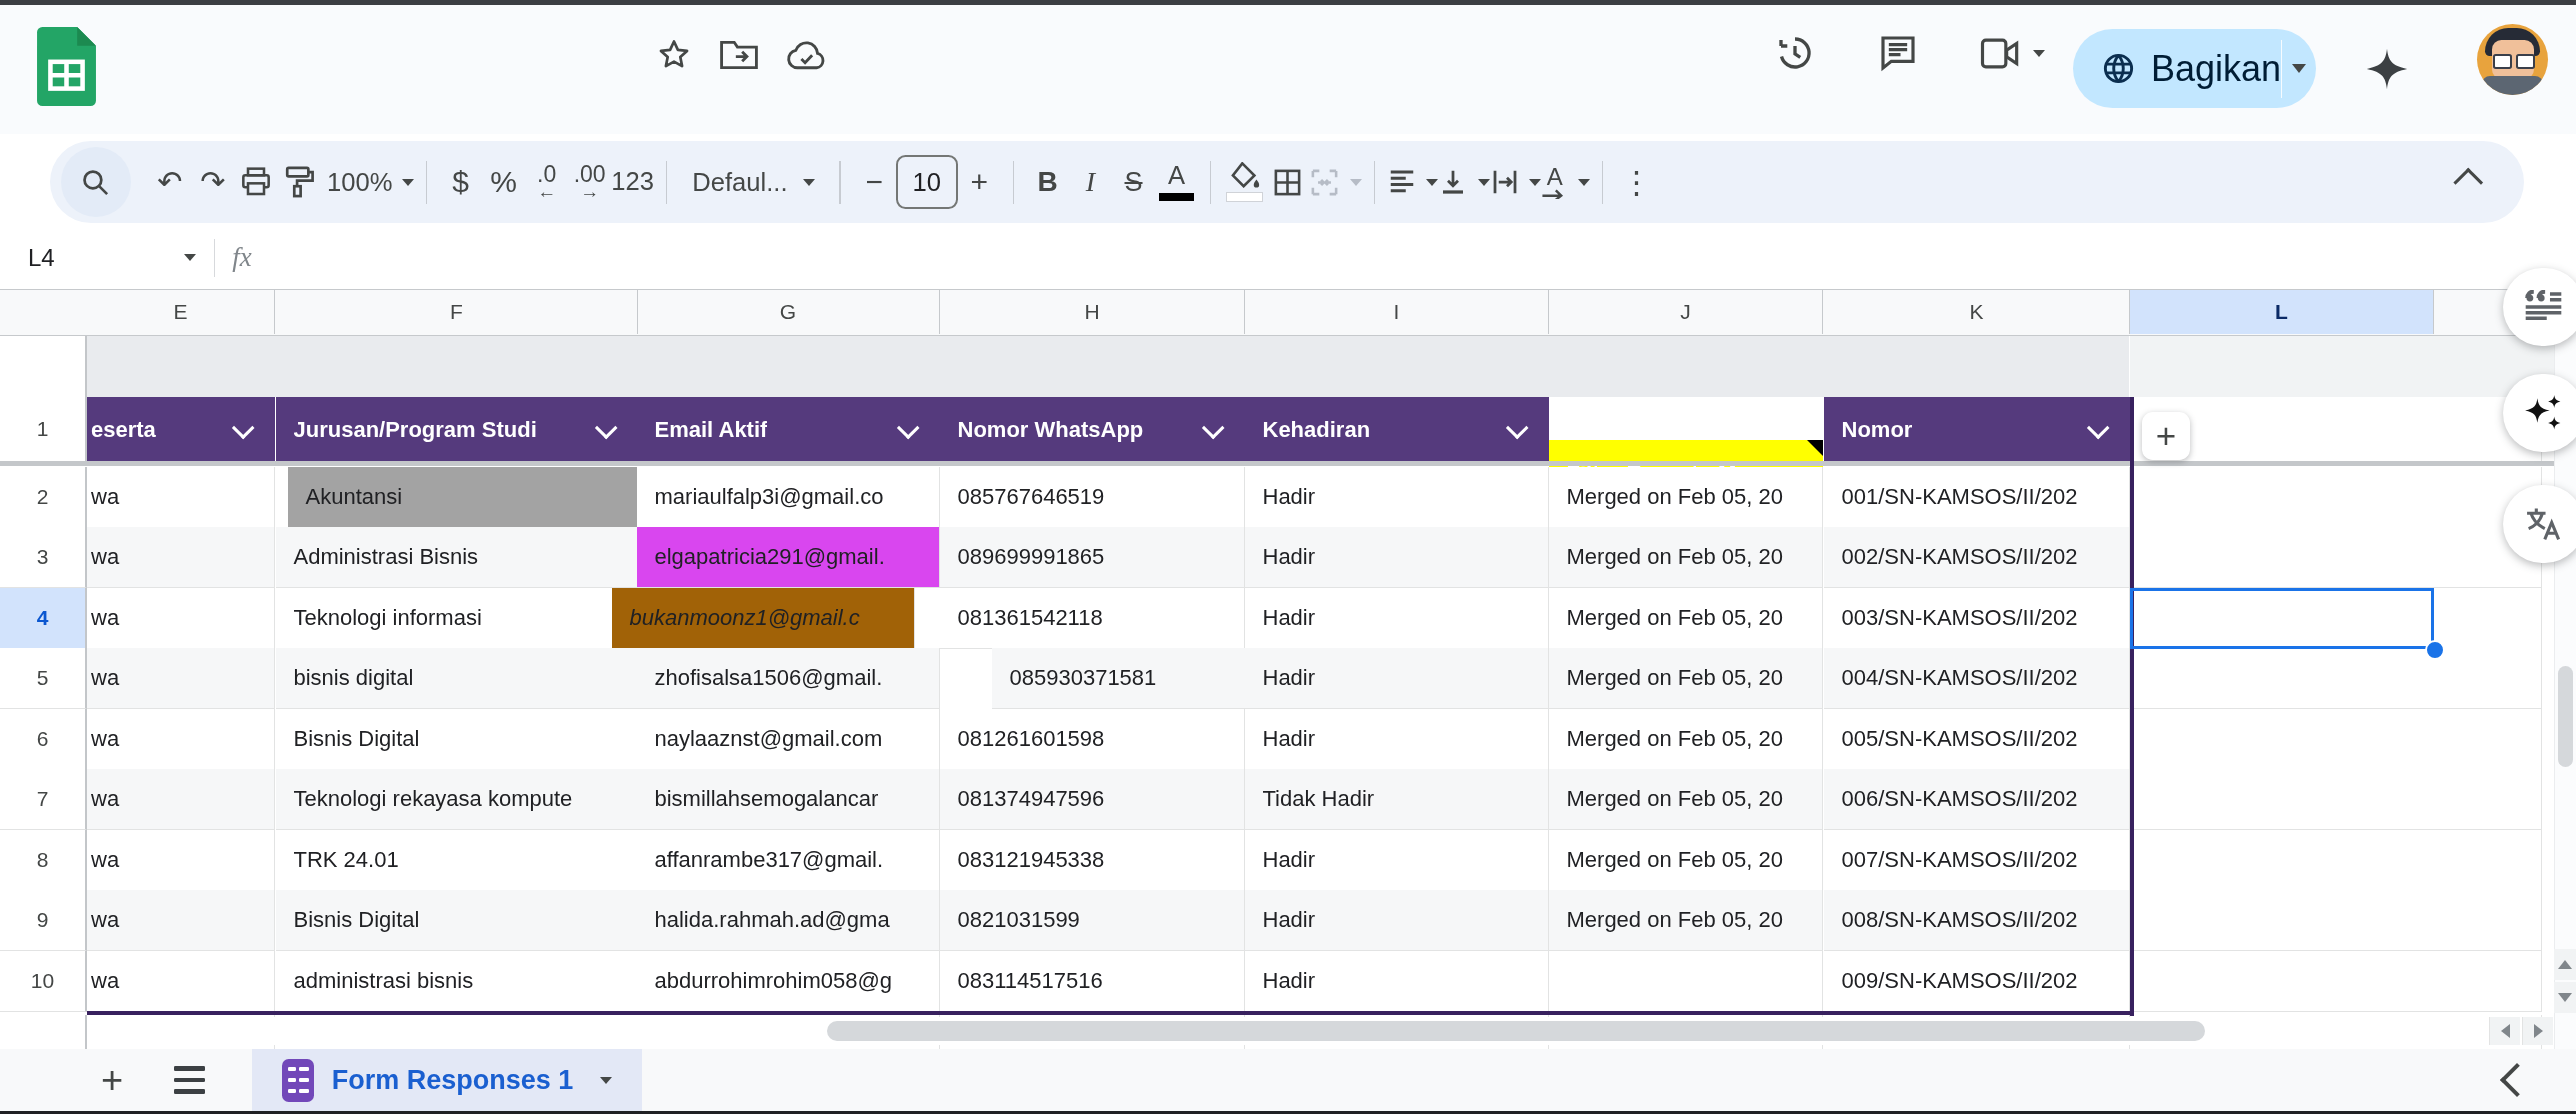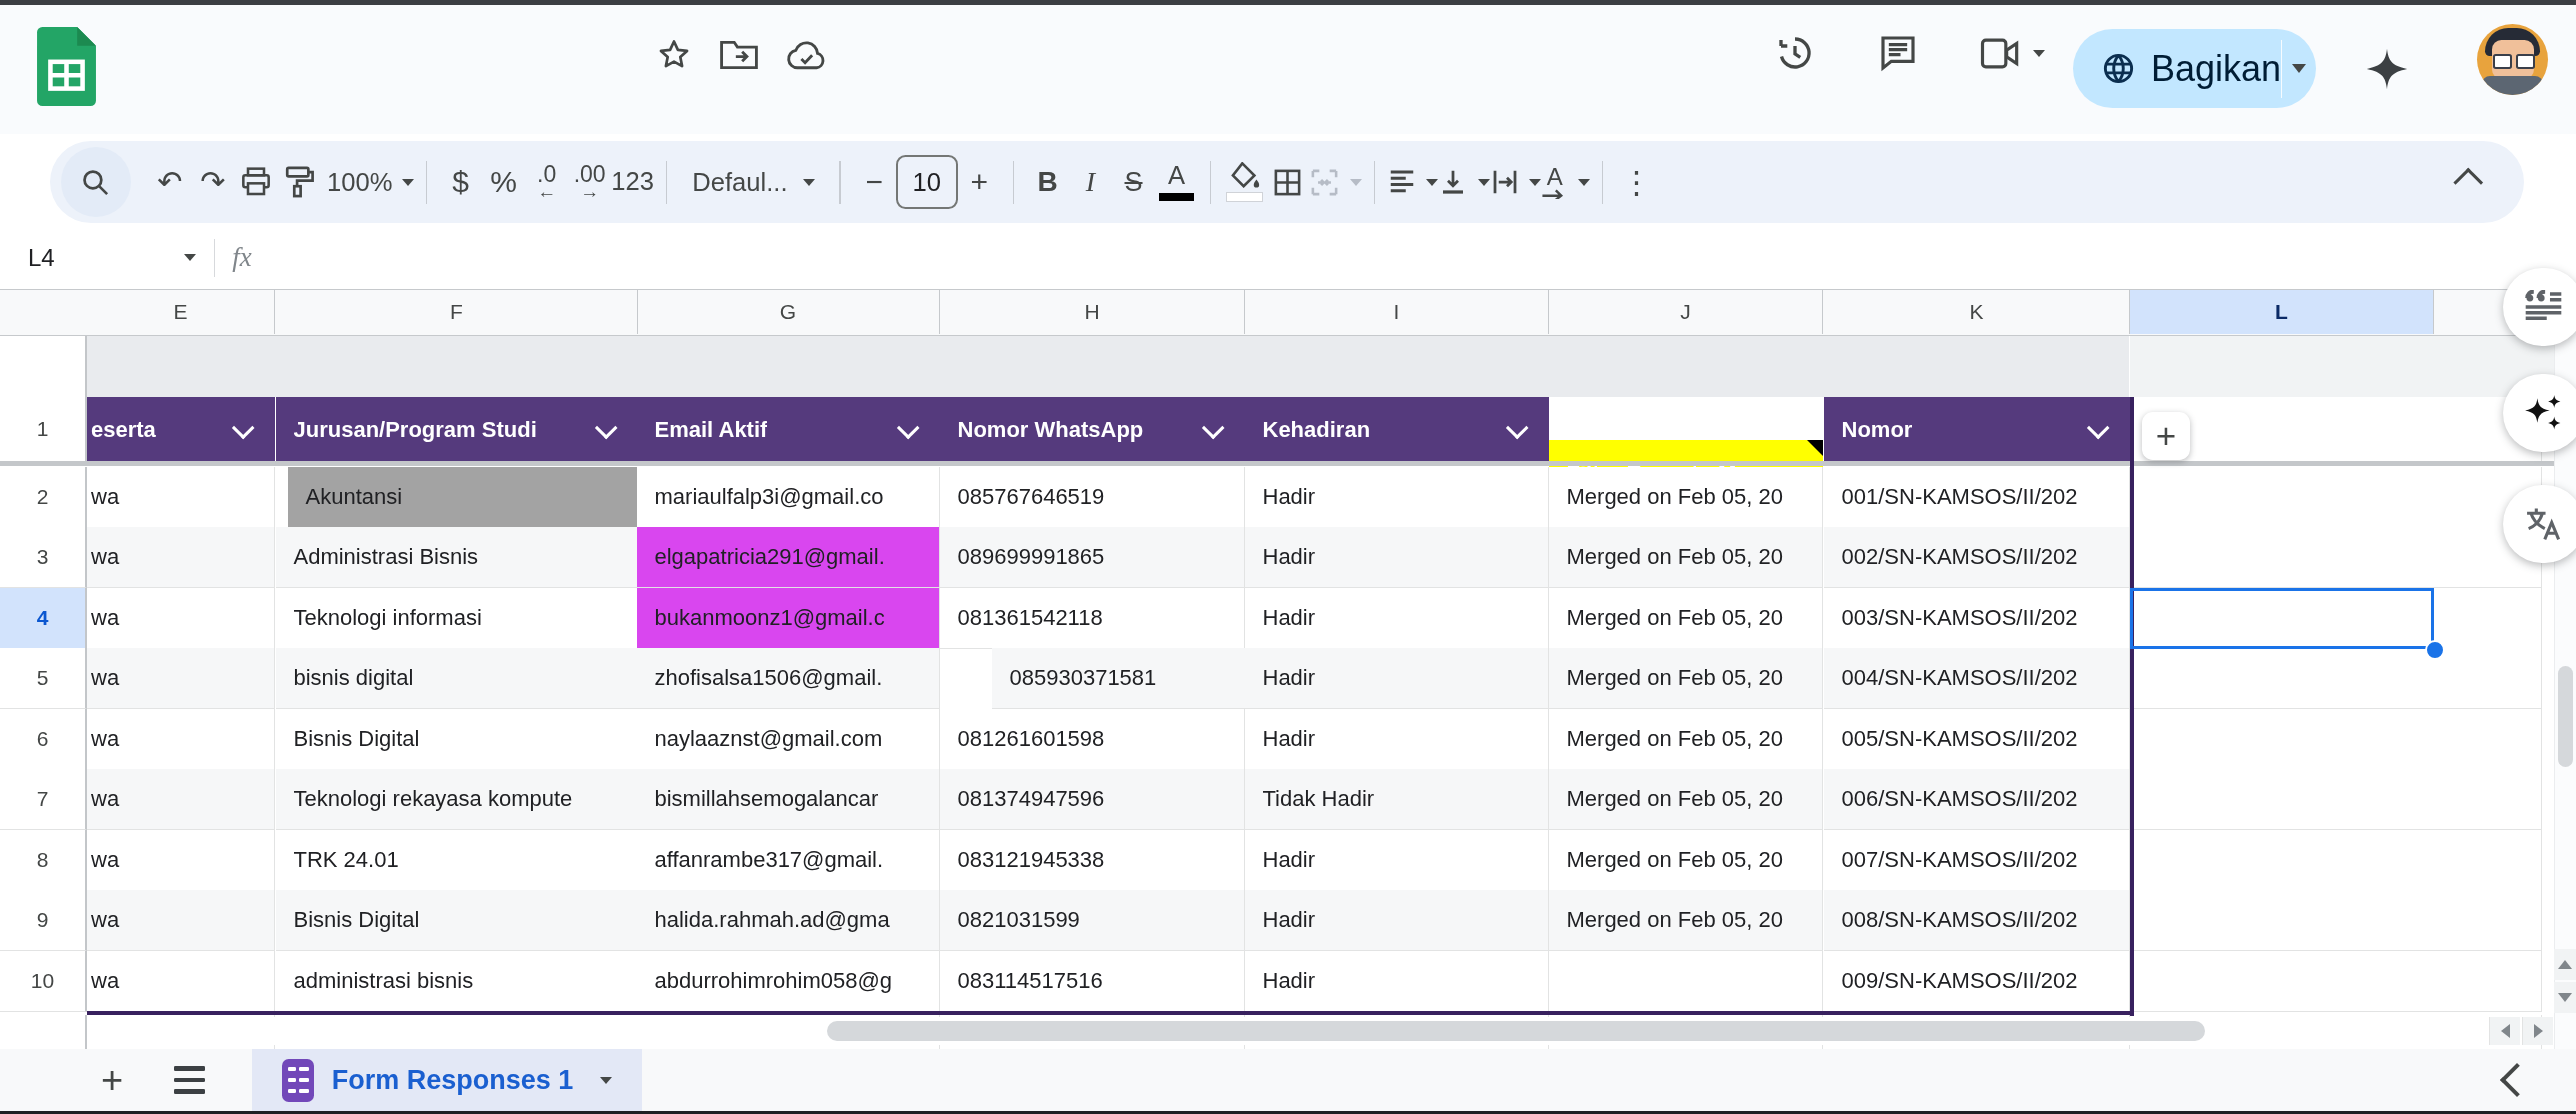--- a/index.html
+++ b/index.html
@@ -409,21 +409,21 @@
     <div class="cell abs" style="left: 637px; top: 527px; width: 303px; height: 61px; background: #d946ef; padding-left: 17.5px;">elgapatricia291@gmail.</div>
     <div class="cell abs" style="left: 940px; top: 527px; width: 305px; height: 61px; background: rgb(246, 247, 248); padding-left: 17.5px;">089699991865</div>
     <div class="cell abs" style="left: 1245px; top: 527px; width: 304px; height: 61px; background: rgb(246, 247, 248); padding-left: 17.5px;">Hadir</div>
     <div class="cell abs" style="left: 1549px; top: 527px; width: 274px; height: 61px; background: rgb(246, 247, 248); padding-left: 17.5px;">Merged on Feb 05, 20</div>
     <div class="cell abs" style="left: 1824px; top: 527px; width: 306px; height: 61px; background: rgb(246, 247, 248); padding-left: 17.5px;">002/SN-KAMSOS/II/202</div>
     <div class="cell abs" style="left: 2134px; top: 527px; width: 300px; height: 61px; background: rgb(255, 255, 255);"></div>
     <div class="cell abs" style="left: 2433px; top: 527px; width: 109px; height: 61px; background: rgb(255, 255, 255);"></div>
     <div class="abs rowhdr" style="top: 588px; height: 61px; background: rgb(210, 227, 252); color: rgb(11, 87, 208); font-weight: bold;">4</div>
     <div class="cell abs" style="left: 87px; top: 588px; width: 188px; height: 61px; background: rgb(255, 255, 255); padding-left: 4px;">wa</div>
     <div class="cell abs" style="left: 276px; top: 588px; width: 362px; height: 61px; background: rgb(255, 255, 255); padding-left: 17.5px;">Teknologi informasi</div>
-    <div class="cell abs" style="left: 637px; top: 588px; width: 303px; height: 61px; background: #d946ef; padding-left: 17.5px;">bukanmoonz1@gmail.c</div>
+    <div class="cell abs" style="left: 612px; top: 588px; width: 303px; height: 61px; background: #a16207; padding-left: 17.5px; font-style: italic;">bukanmoonz1@gmail.c</div>
     <div class="cell abs" style="left: 940px; top: 588px; width: 305px; height: 61px; background: rgb(255, 255, 255); padding-left: 17.5px;">081361542118</div>
     <div class="cell abs" style="left: 1245px; top: 588px; width: 304px; height: 61px; background: rgb(255, 255, 255); padding-left: 17.5px;">Hadir</div>
     <div class="cell abs" style="left: 1549px; top: 588px; width: 274px; height: 61px; background: rgb(255, 255, 255); padding-left: 17.5px;">Merged on Feb 05, 20</div>
     <div class="cell abs" style="left: 1824px; top: 588px; width: 306px; height: 61px; background: rgb(255, 255, 255); padding-left: 17.5px;">003/SN-KAMSOS/II/202</div>
     <div class="cell abs" style="left: 2134px; top: 588px; width: 300px; height: 61px; background: rgb(255, 255, 255);"></div>
     <div class="cell abs" style="left: 2433px; top: 588px; width: 109px; height: 61px; background: rgb(255, 255, 255);"></div>
     <div class="abs rowhdr" style="top: 648px; height: 61px;">5</div>
     <div class="cell abs" style="left: 87px; top: 648px; width: 188px; height: 61px; background: rgb(246, 247, 248); padding-left: 4px;">wa</div>
     <div class="cell abs" style="left: 276px; top: 648px; width: 362px; height: 61px; background: rgb(246, 247, 248); padding-left: 17.5px;">bisnis digital</div>
     <div class="cell abs" style="left: 637px; top: 648px; width: 303px; height: 61px; background: rgb(246, 247, 248); padding-left: 17.5px;">zhofisalsa1506@gmail.</div>

